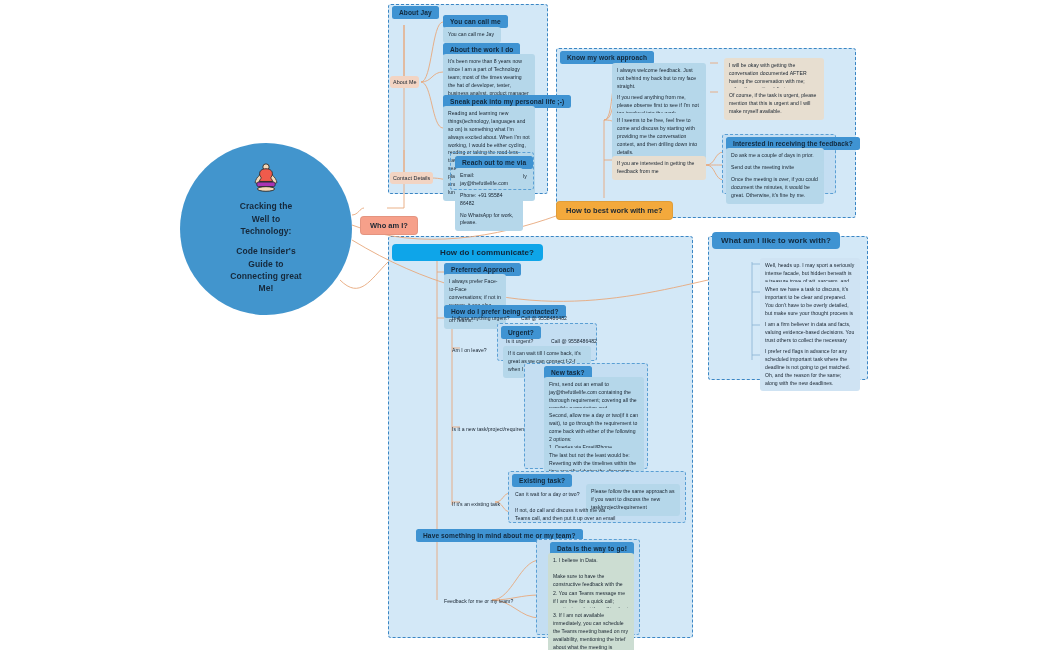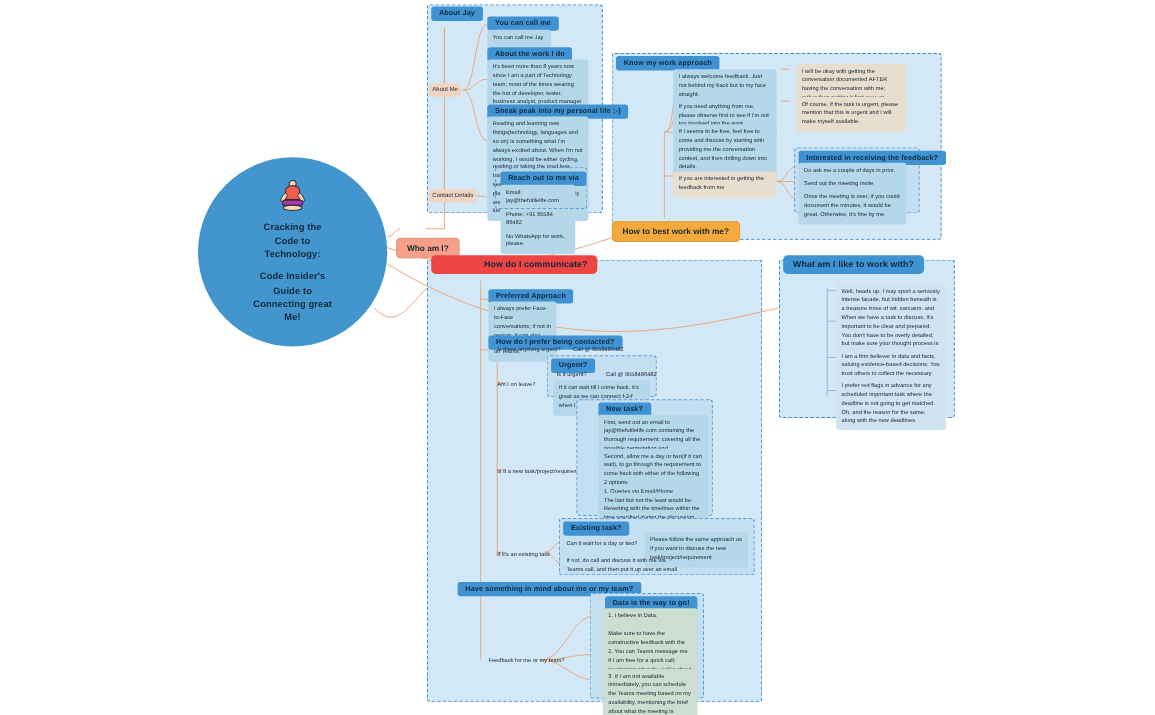--- a/index.html
+++ b/index.html
@@ -139,21 +139,21 @@
     <svg class="avatar" viewBox="0 0 48 52">
       <circle cx="24" cy="7" r="5.5" fill="#f6d9b8" stroke="#2b2b2b" stroke-width="1.6"></circle>
       <path d="M13 18c0-5 5-8 11-8s11 3 11 8v14H13z" fill="#ef5b4c" stroke="#2b2b2b" stroke-width="1.6"></path>
       <path d="M13 21c-4 3-7 8-8 13l6 2c1-5 3-8 5-10z" fill="#f6d9b8" stroke="#2b2b2b" stroke-width="1.4"></path>
       <path d="M35 21c4 3 7 8 8 13l-6 2c-1-5-3-8-5-10z" fill="#f6d9b8" stroke="#2b2b2b" stroke-width="1.4"></path>
       <path d="M11 33h26c2 0 3 2 3 4s-1 4-3 4H11c-2 0-3-2-3-4s1-4 3-4z" fill="#a934b5" stroke="#2b2b2b" stroke-width="1.6"></path>
       <ellipse cx="24" cy="45" rx="15" ry="4" fill="#f6d9b8" stroke="#2b2b2b" stroke-width="1.6"></ellipse>
     </svg>
     <div class="ctxt">
       <p>Cracking the</p>
-      <p>Code to</p>
+      <p>Well to</p>
       <p>Technology:</p>
       <div class="gap"></div>
       <p>Code Insider's</p>
       <p>Guide to</p>
       <p>Connecting great</p>
       <p>Me!</p>
     </div>
   </div>
 
   <div class="trunk salmon" style="left:360px; top:216px;">Who am I?</div>
@@ -191,21 +191,21 @@
   <div class="leaf tan" style="left:724px; top:88px; width:100px;">Of course, if the task is urgent, please mention that this is urgent and I will make myself available.</div>
 
   <div class="leaf tan" style="left:612px; top:156px; width:94px;">If you are interested in getting the feedback from me</div>
 
   <div class="subgroup" style="left:722px; top:134px; width:114px; height:60px;"></div>
   <div class="shead" style="left:726px; top:137px;">Interested in receiving the feedback?</div>
   <div class="leaf blue" style="left:726px; top:148px; width:98px;">Do ask me a couple of days in prior.</div>
   <div class="leaf blue" style="left:726px; top:160px; width:98px;">Send out the meeting invite</div>
   <div class="leaf blue" style="left:726px; top:172px; width:98px;">Once the meeting is over, if you could document the minutes, it would be great. Otherwise, it's fine by me.</div>
 
-  <div class="shead big" style="left:392px; top:232px; background:#ef4444;padding-left:48px;">How do I communicate?</div>
+  <div class="shead big" style="left:392px; top:244px; background:#0ea5e9;padding-left:48px;">How do I communicate?</div>
 
   <div class="shead" style="left:444px; top:263px;">Preferred Approach</div>
   <div class="leaf blue" style="left:444px; top:274px; width:62px;">I always prefer Face-to-Face conversations; if not in person, it can also happen via Calling me on Teams.</div>
 
   <div class="shead" style="left:444px; top:305px;">How do I prefer being contacted?</div>
 
   <div class="leaf naked" style="left:449px; top:313px; font-size:5.1px;">Is there anything urgent?</div>
   <div class="leaf naked" style="left:518px; top:313px; font-size:5.1px;">Call @ 9558486482</div>
 
   <div class="leaf naked" style="left:449px; top:345px; font-size:5.1px;">Am I on leave?</div>

